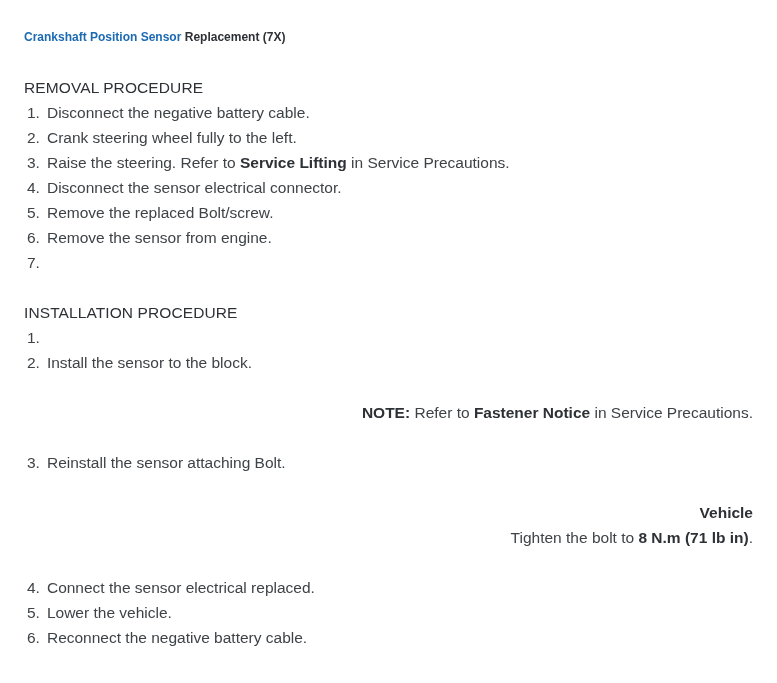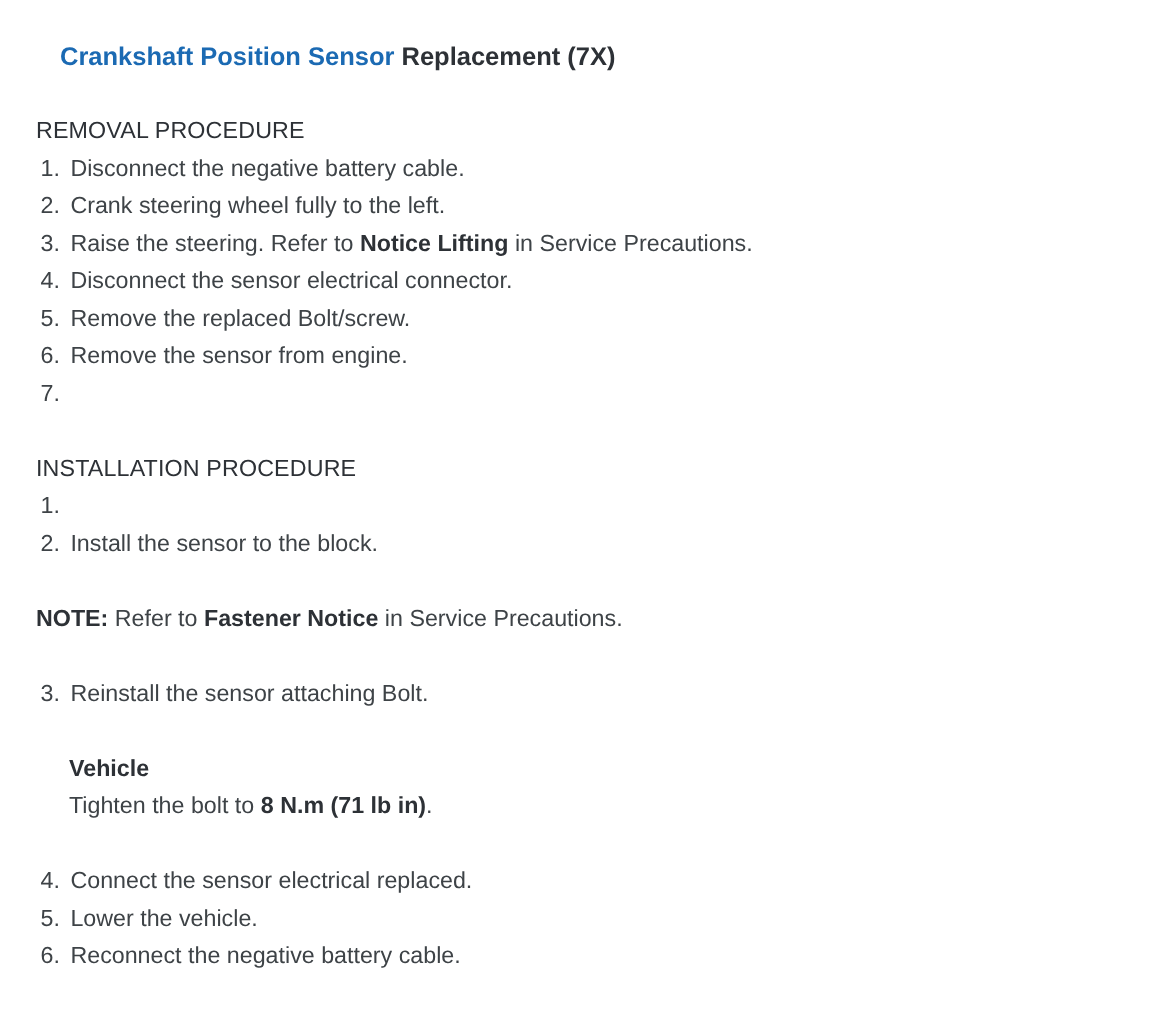--- a/index.html
+++ b/index.html
@@ -10,35 +10,35 @@
   }
   *{box-sizing:border-box;}
   html,body{margin:0;padding:0;background:var(--background);}
   body{
     width:777px;height:683px;overflow:hidden;
     font-family:"Liberation Sans","DejaVu Sans",sans-serif;
     font-size:15.5px;line-height:25px;color:var(--body_text);
   }
   .doc{padding:24.5px 24px 0 24px;}
   .title{
-    margin:0 0 25px 16px;font-size:17px;line-height:25px;font-weight:bold;
+    margin:0 0 25px 0;font-size:12px;line-height:25px;font-weight:bold;
     color:var(--strong_text);
   }
   .title .t-link{color:var(--accent_blue);cursor:pointer;}
   .sec{margin:0 0 25px 0;}
   .sec-heading{
     margin:0;font-size:15.5px;line-height:25px;font-weight:normal;
     color:var(--strong_text);letter-spacing:0.1px;
   }
   ol.steps{list-style:none;margin:0;padding:0;}
   ol.steps.gap-after{margin-bottom:25px;}
   ol.steps li{display:flex;padding-left:3px;}
   .num{flex:0 0 auto;margin-right:7px;}
   b,.b{font-weight:bold;color:var(--strong_text);}
-  p{margin:0;}
+  p{margin:0;text-align:right;}
   .par{margin:0 0 25px 0;}
   .step-par{display:flex;padding-left:3px;margin:0 0 25px 0;}
   .tighten{margin:0 0 25px 22px;}
   .tighten-head{font-weight:bold;color:var(--strong_text);}
 </style>
 </head>
 <body>
 
 <div class="doc">
 
@@ -50,21 +50,21 @@
       <li>
           <span class="num">1.</span>
           <span class="txt"><span>Disconnect the negative battery cable.</span></span>
         </li>
       <li>
           <span class="num">2.</span>
           <span class="txt"><span>Crank steering wheel fully to the left.</span></span>
         </li>
       <li>
           <span class="num">3.</span>
-          <span class="txt"><span>Raise the steering. Refer to </span><b>Notice Lifting</b><span> in Service Precautions.</span></span>
+          <span class="txt"><span>Raise the steering. Refer to </span><b>Service Lifting</b><span> in Service Precautions.</span></span>
         </li>
       <li>
           <span class="num">4.</span>
           <span class="txt"><span>Disconnect the sensor electrical connector.</span></span>
         </li>
       <li>
           <span class="num">5.</span>
           <span class="txt"><span>Remove the replaced Bolt/screw.</span></span>
         </li>
       <li>

